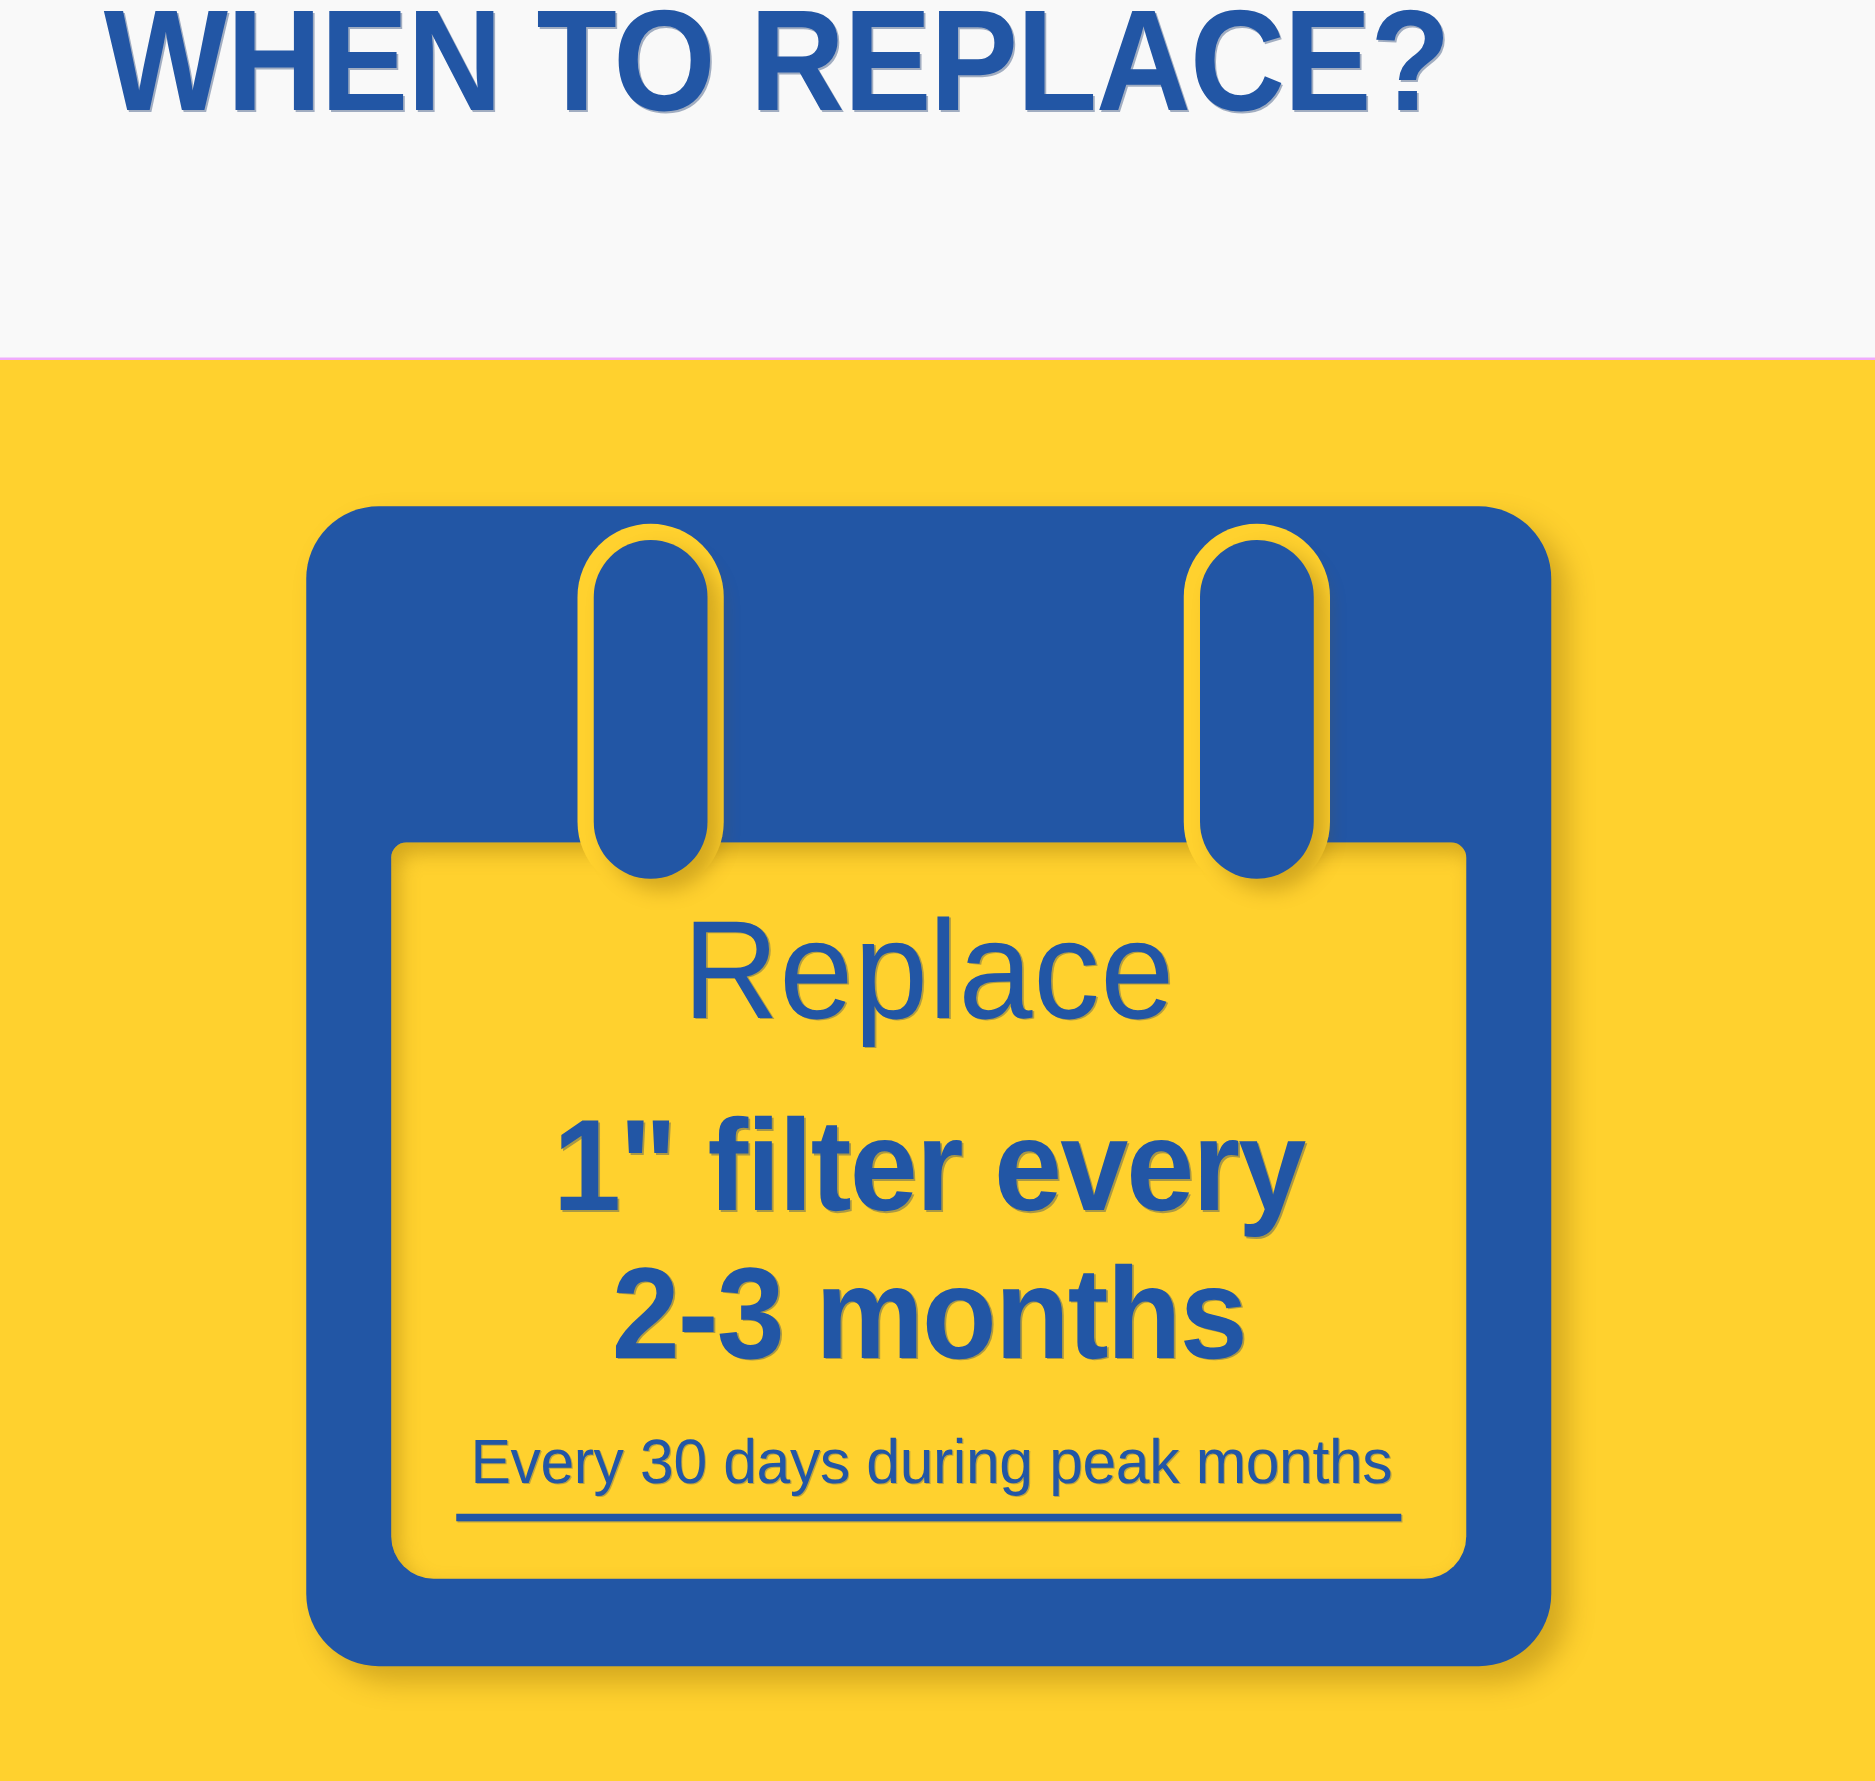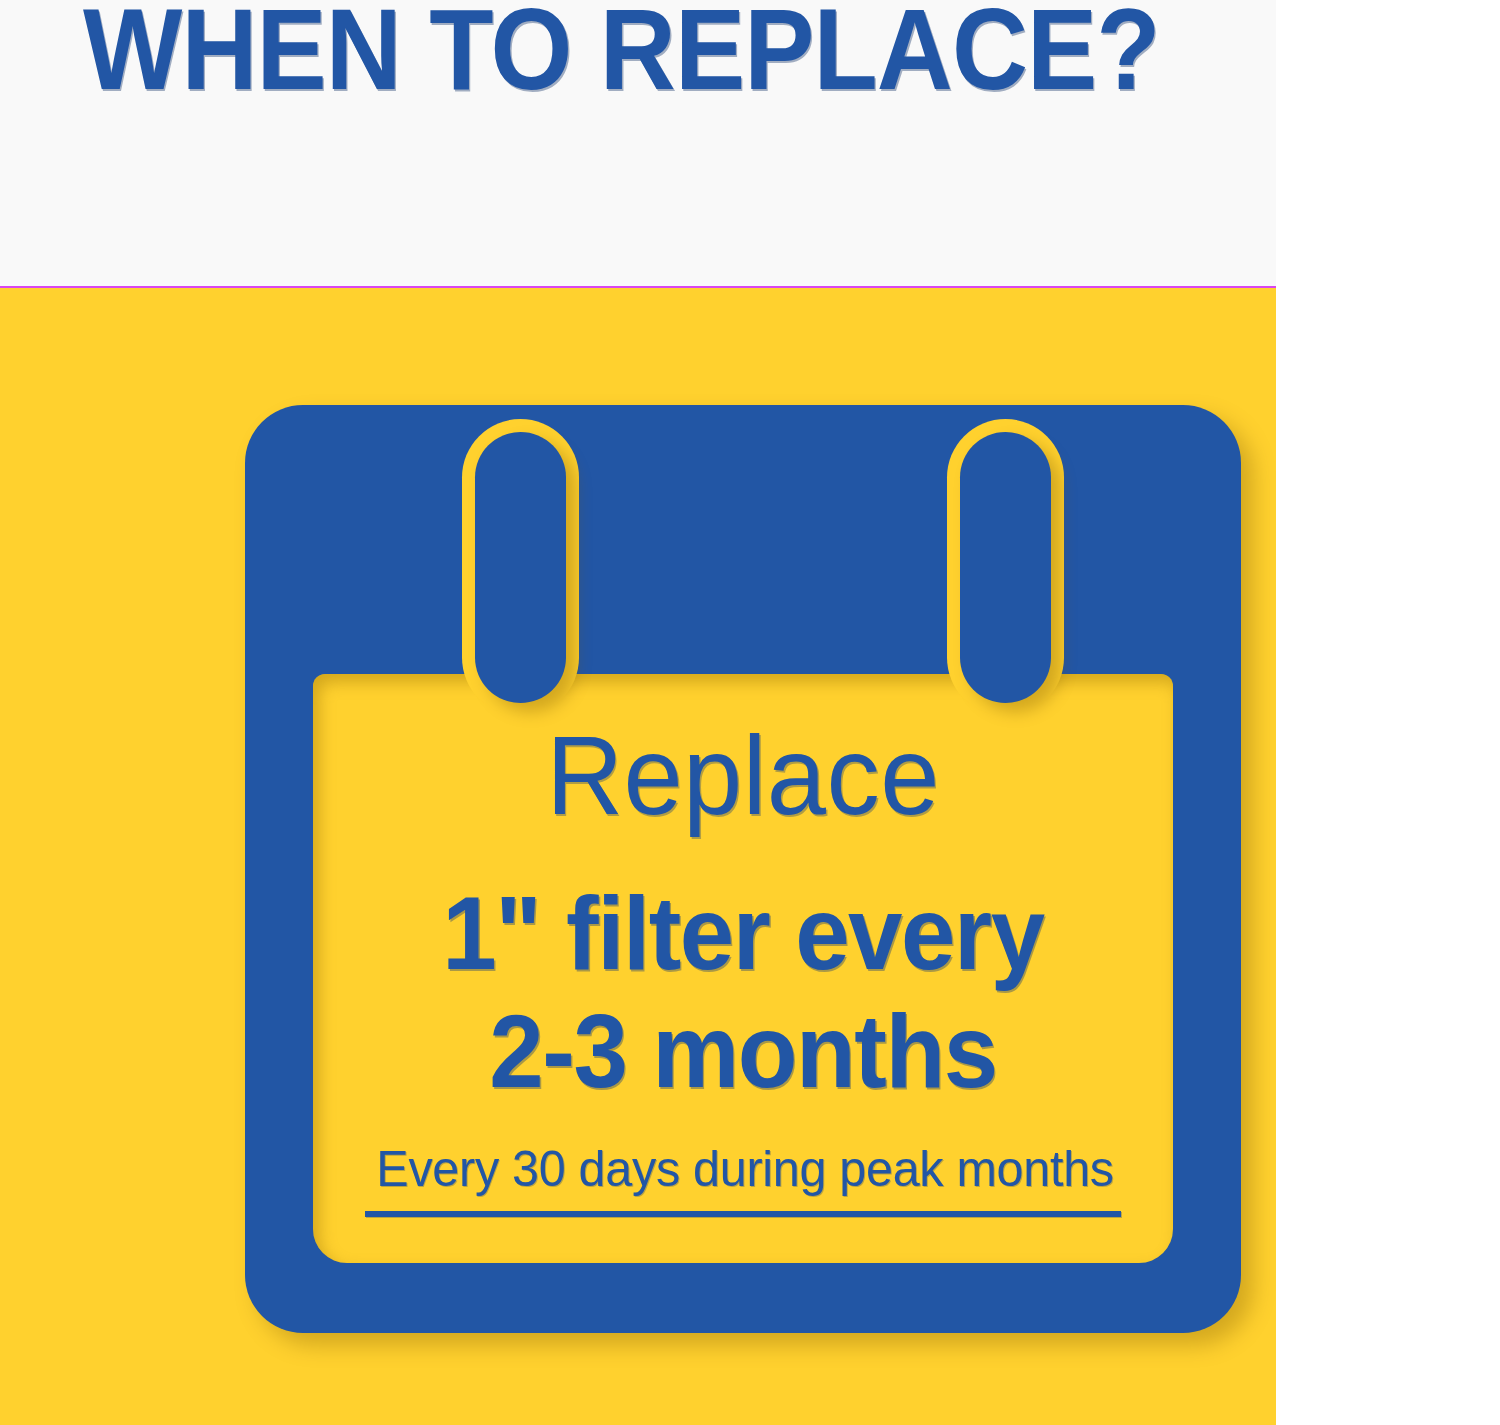--- a/index.html
+++ b/index.html
@@ -7,24 +7,24 @@
     padding: 0;
     background: #ffffff;
   }
 
   body {
     font-family: "Liberation Sans", sans-serif;
   }
 
   #page {
     position: relative;
-    width: 1276px;
+    width: 1500px;
     height: 1425px;
     overflow: hidden;
-    background: #d946ef;
+    background: #f0abfc;
   }
 
   
   .header-band {
     position: absolute;
     left: 0;
     top: 0;
     width: 1500px;
     height: 286px;
     background: #f9f9f9;

